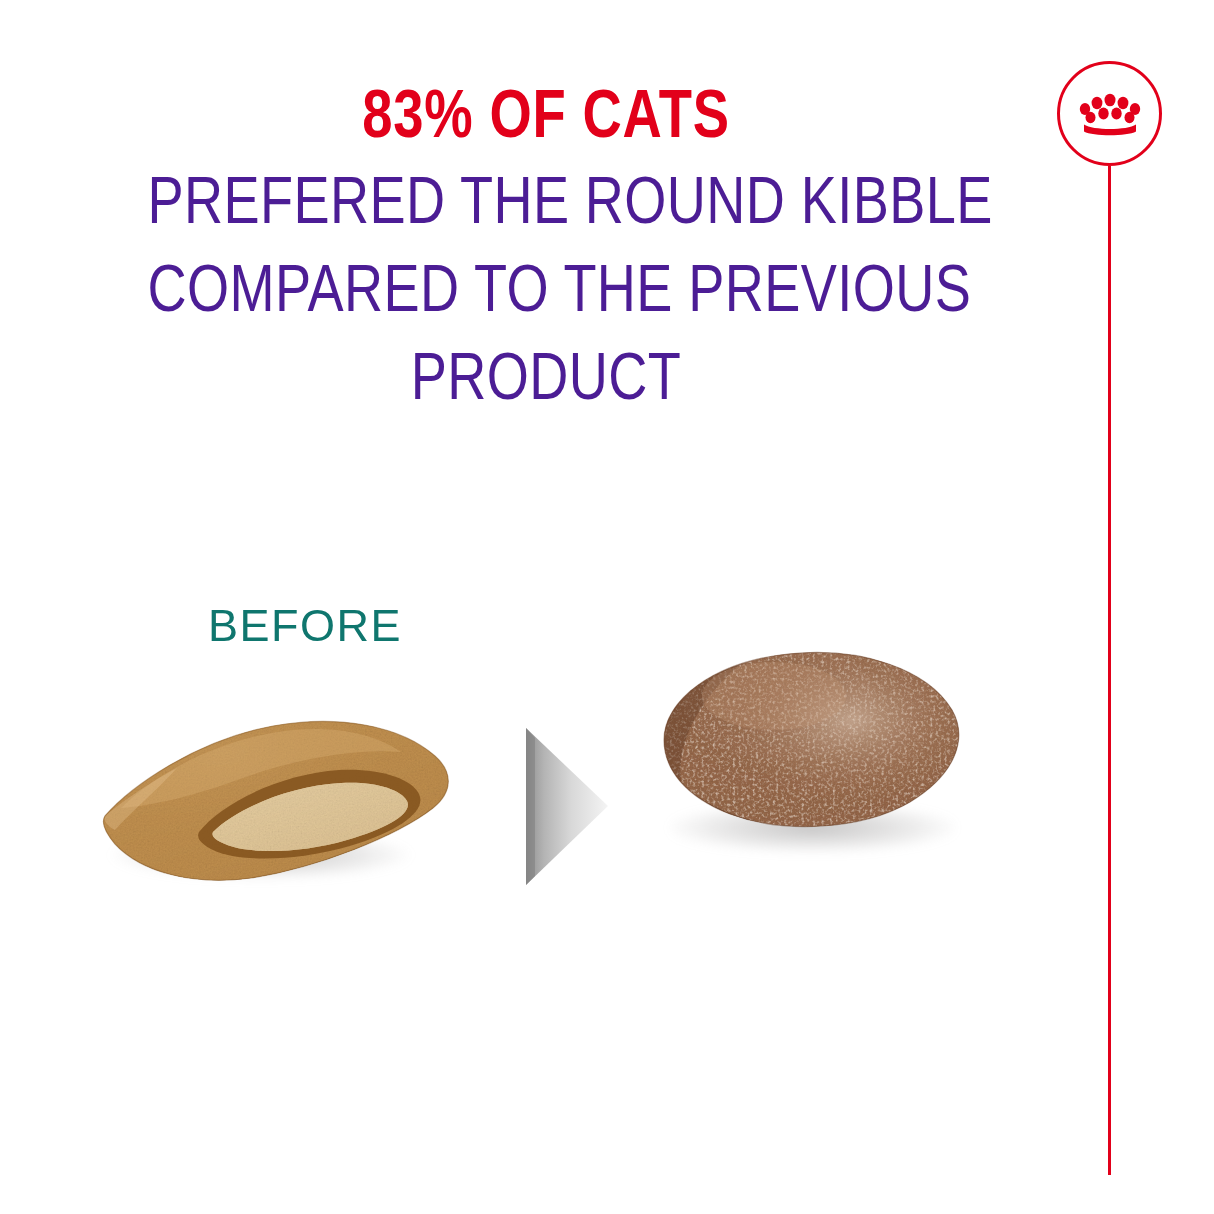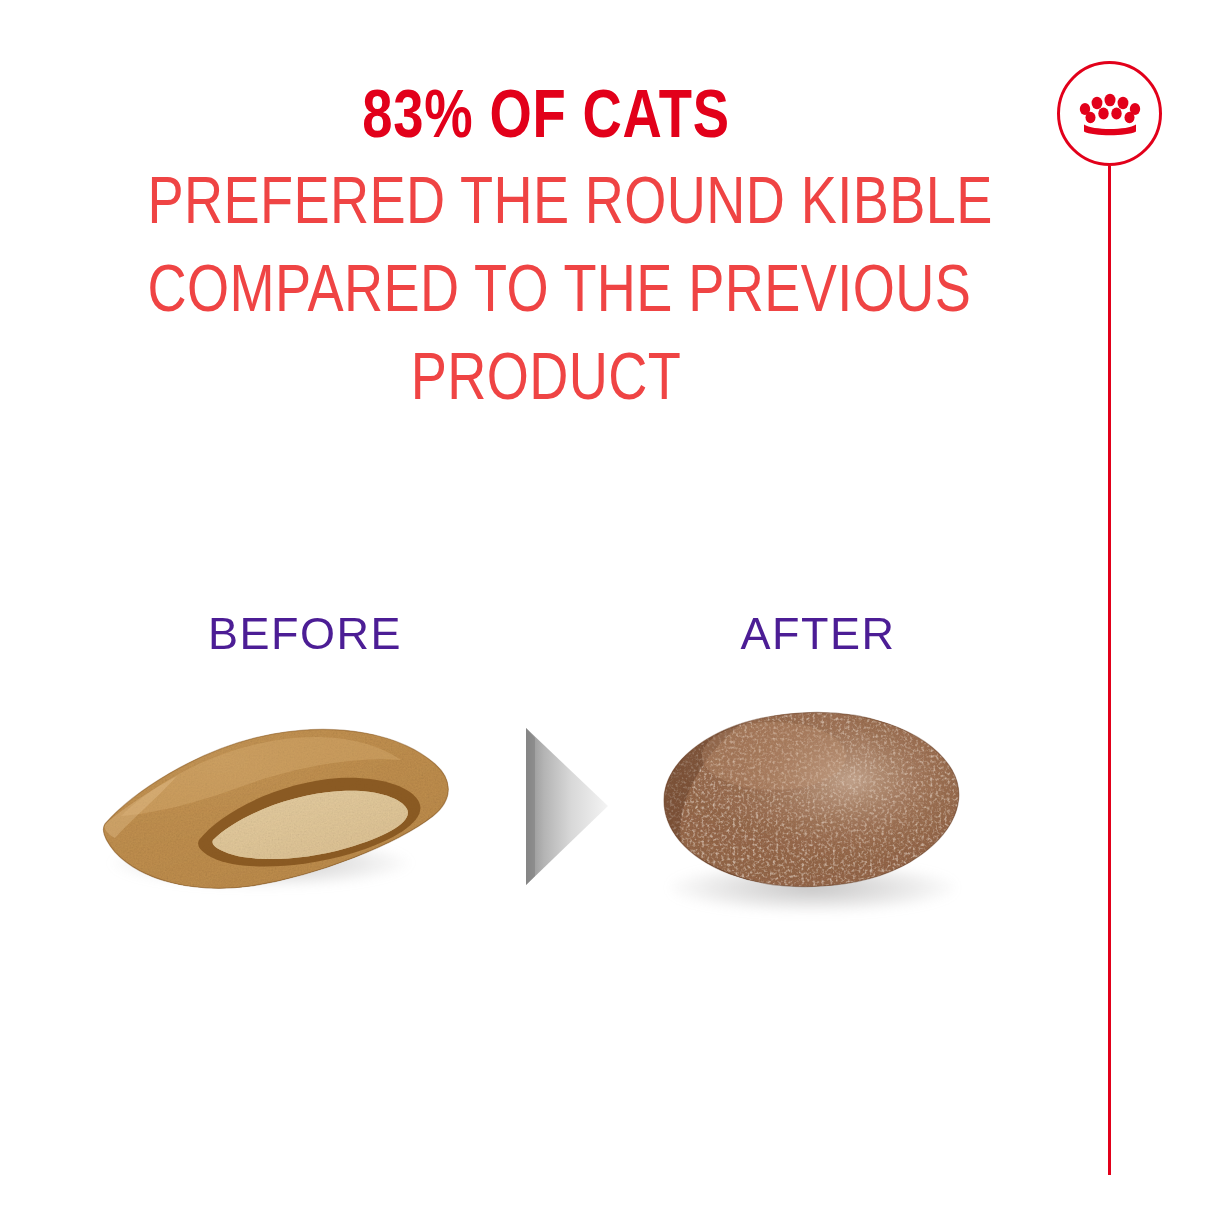--- a/index.html
+++ b/index.html
@@ -62,21 +62,21 @@
     font-weight: 700;
     font-size: 68px;
     line-height: 74px;
     letter-spacing: 1px;
     transform: scaleX(0.80);
     transform-origin: center top;
     white-space: nowrap;
     margin: 0 0 6px 0;
   }
   #headline-sub {
-    color: #ef4444;
+    color: #4c1d95;
     font-family: "Liberation Sans Narrow", "Liberation Sans", sans-serif;
     font-weight: 300;
     font-size: 66px;
     line-height: 88px;
     letter-spacing: 0.5px;
     margin: 0;
   }
   #headline-sub .hl-line {
     display: block;
     transform: scaleX(0.82);
@@ -95,26 +95,26 @@
   .compare-col {
     position: absolute;
     top: 0;
     width: 420px;
     text-align: center;
   }
   #col-before { left: 95px; }
   #col-after  { left: 608px; }
 
   .compare-label {
-    color: #4c1d95;
+    color: #0f766e;
     font-size: 45px;
     line-height: 48px;
     font-weight: 400;
     letter-spacing: 1.5px;
-    margin: 12px;
+    margin: 4px;
   }
 
   .kibble-stage {
     position: relative;
     width: 420px;
     height: 250px;
     margin-top: 42px;
   }
 
   
@@ -294,21 +294,20 @@
         <stop offset="22%" stop-color="#B4B4B4"></stop>
         <stop offset="55%" stop-color="#D8D8D8"></stop>
         <stop offset="100%" stop-color="#F4F4F4"></stop>
       </linearGradient>
     </defs>
     <path d="M8 4 L90 82 L8 161 Z" fill="url(#arrGrad)"></path>
     <path d="M8 4 L8 161 L17 152 L17 14 Z" fill="#7E7E7E" opacity="0.55"></path>
   </svg>
 
   <div class="compare-col" id="col-after">
-    <p class="compare-label">AFTER</p>
     <div class="kibble-stage">
       <div id="kibble-after-wrap">
         <div id="kibble-after-shadow"></div>
         <svg id="kibble-after" viewBox="0 0 310 190">
           <defs>
             <radialGradient id="afBody" cx="0.40" cy="0.30" r="0.82">
               <stop offset="0%" stop-color="#B98B6B"></stop>
               <stop offset="38%" stop-color="#A5745480"></stop>
               <stop offset="38%" stop-color="#A57454"></stop>
               <stop offset="72%" stop-color="#8D5E41"></stop>

